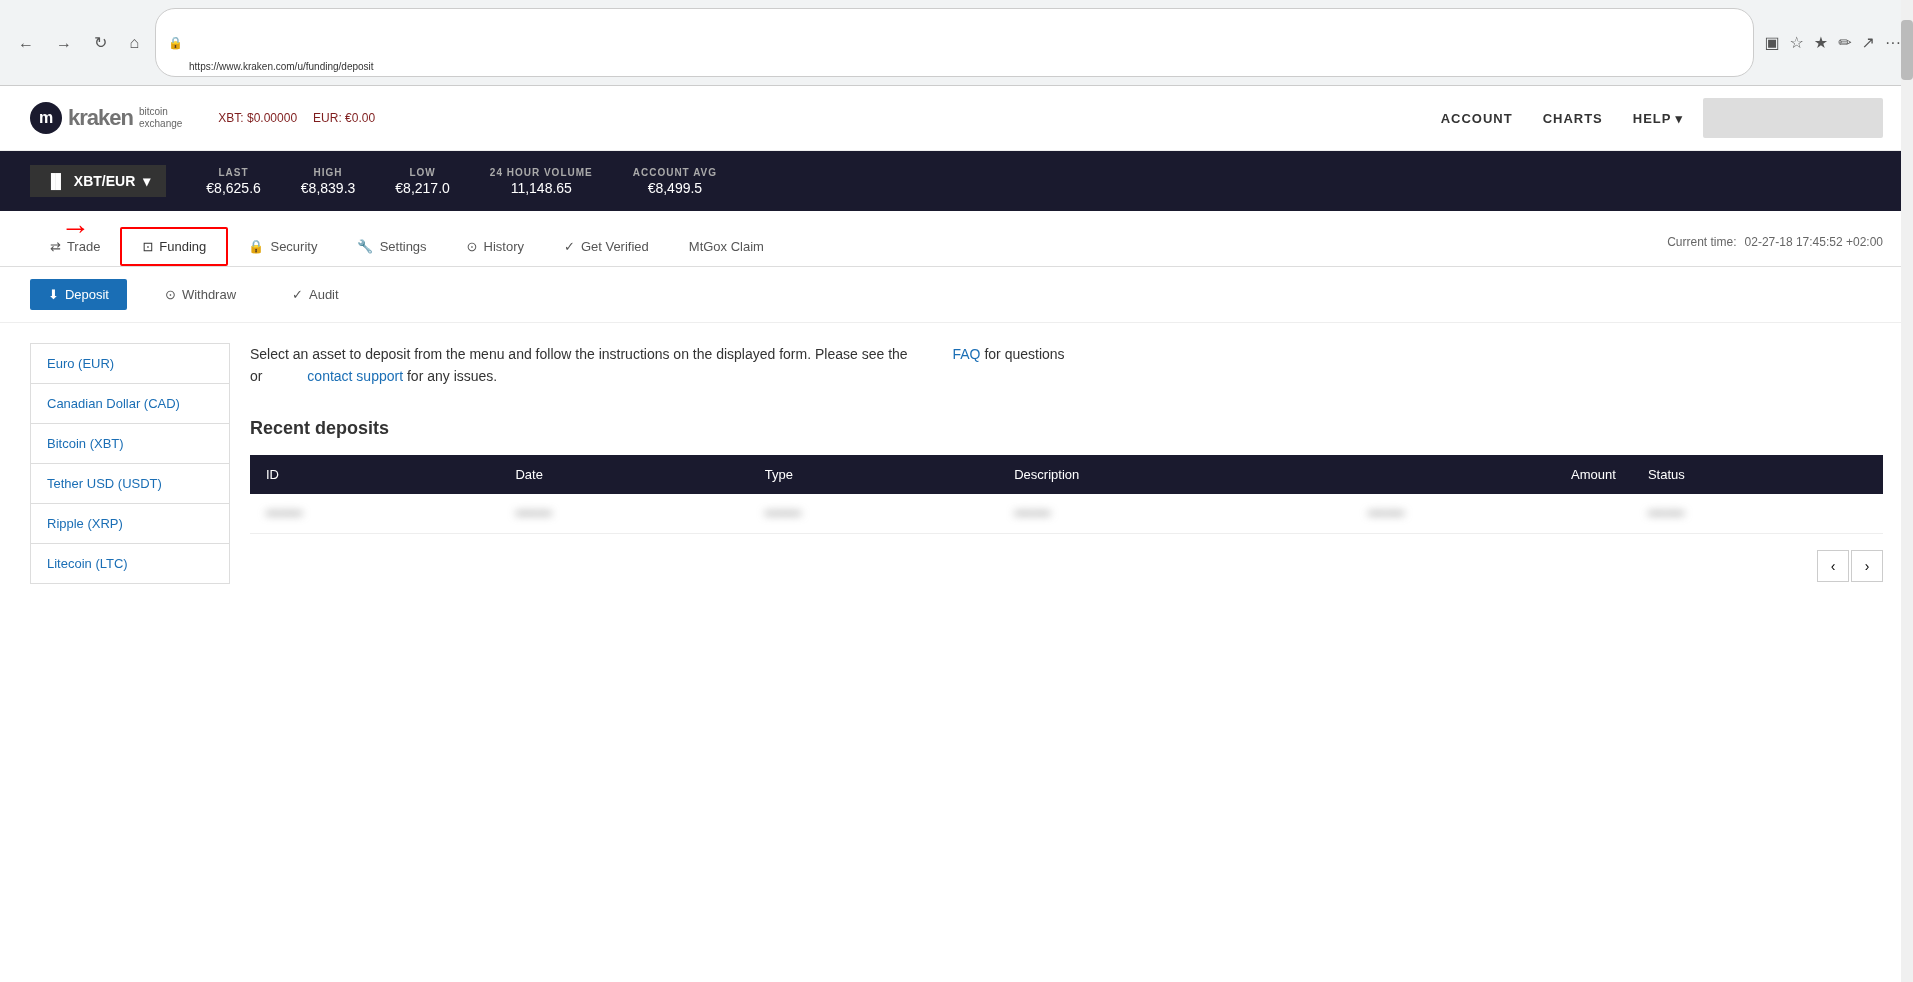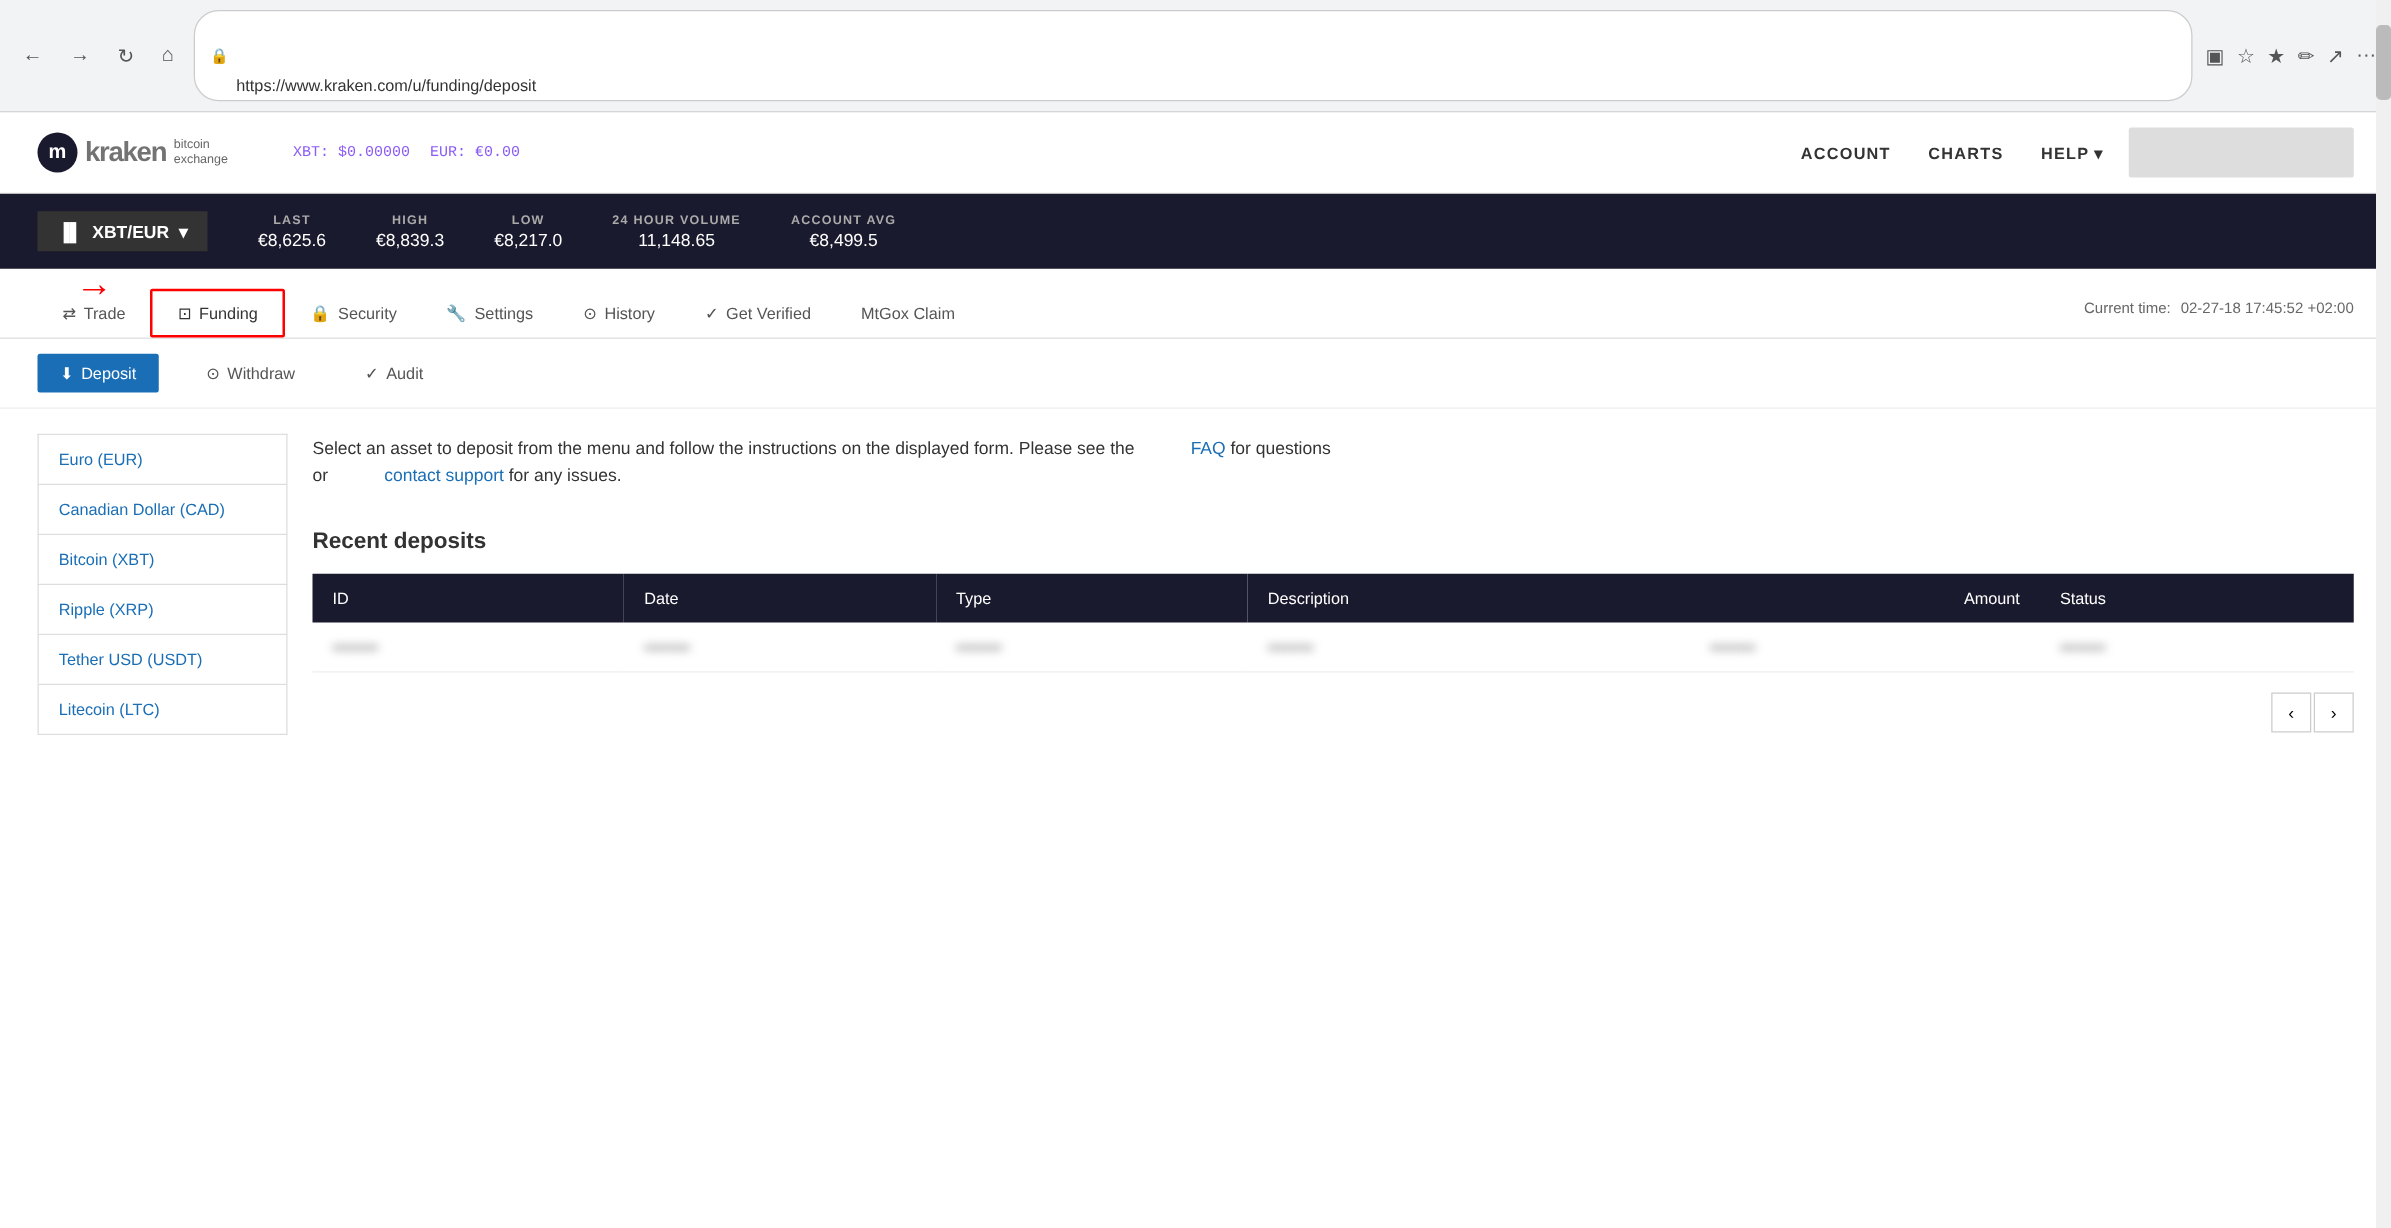--- a/index.html
+++ b/index.html
@@ -30,21 +30,21 @@
       border: 1px solid #ccc;
       border-radius: 20px;
       padding: 4px 12px;
       gap: 6px;
     }
     .address-bar .lock-icon { color: #555; font-size: 12px; }
     .address-bar input {
       border: none;
       outline: none;
       flex: 1;
-      font-size: 13px;
+      font-size: 10px;
       color: #333;
       background: transparent;
       margin-top: 48px;
     }
     .browser-actions { display: flex; gap: 10px; align-items: center; }
     .browser-actions span { cursor: pointer; color: #555; font-size: 16px; }
 
     
     .site-header {
       background: #fff;
@@ -63,26 +63,25 @@
       font-weight: bold;
       color: #737373;
       letter-spacing: -1px;
     }
     .logo-sub {
       font-size: 10px;
       color: #666;
       line-height: 1.2;
     }
     .header-balance {
-      margin-left: 52px;
+      margin-left: 36px;
       font-size: 12px;
-      color: #8b5cf6;
+      color: #7f1d1d;
       display: flex;
       gap: 16px;
-      font-family: Liberation Mono, monospace;
     }
     .header-nav {
       margin-left: auto;
       display: flex;
       align-items: center;
       gap: 30px;
     }
     .header-nav a {
       text-decoration: none;
       color: #333;
@@ -469,22 +468,22 @@
     <span>Audit</span>
   </button>
 </div>
 
 <div class="content-area">
 
   <div class="asset-sidebar">
     <div class="asset-item">Euro (EUR)</div>
     <div class="asset-item">Canadian Dollar (CAD)</div>
     <div class="asset-item">Bitcoin (XBT)</div>
+    <div class="asset-item">Tether USD (USDT)</div>
     <div class="asset-item">Ripple (XRP)</div>
-    <div class="asset-item">Tether USD (USDT)</div>
     <div class="asset-item">Litecoin (LTC)</div>
   </div>
 
   <div class="main-content">
     <p class="deposit-instructions">
       <span>Select an asset to deposit from the menu and follow the instructions on the displayed form. Please see the </span><a href="#">FAQ</a><span> for questions</span><br>
       <span>or </span><a href="#">contact support</a><span> for any issues.</span>
     </p>
 
     <h2 class="section-title">Recent deposits</h2>

